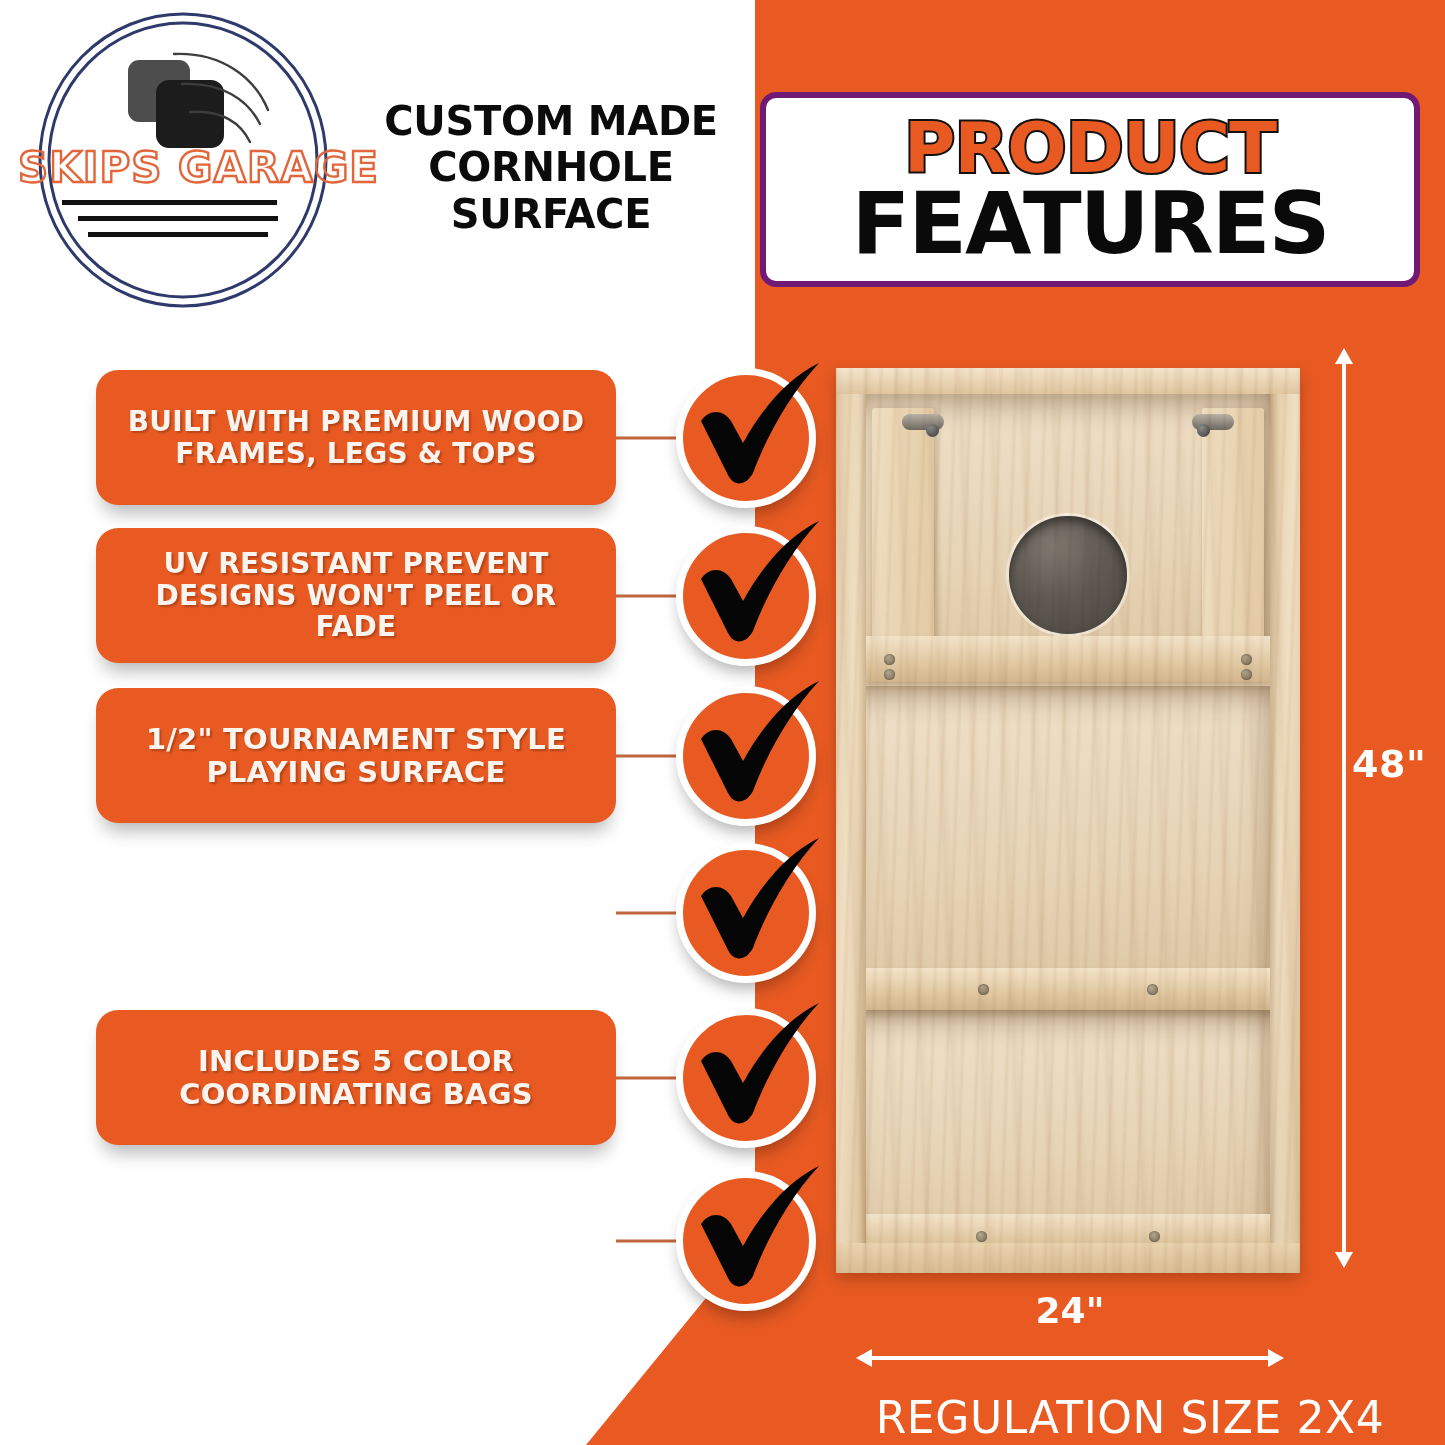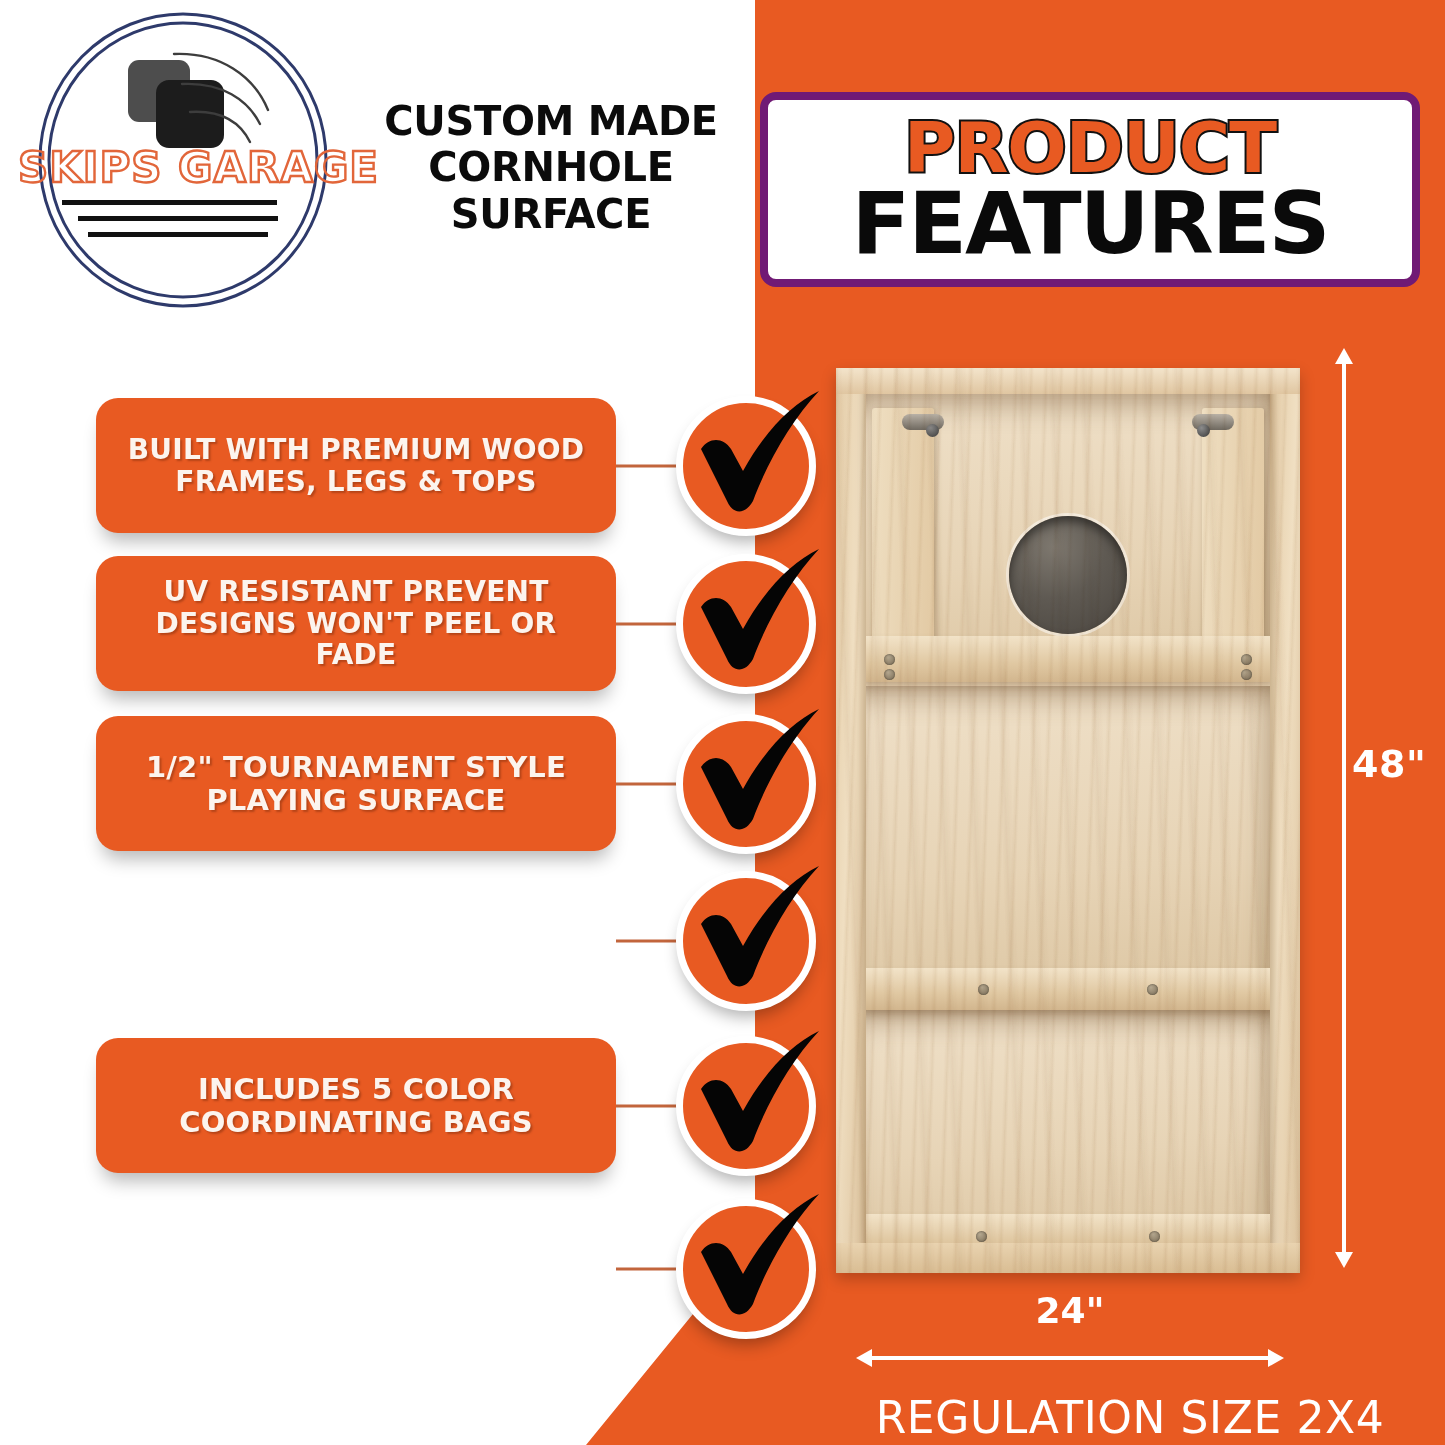--- a/index.html
+++ b/index.html
@@ -53,39 +53,39 @@
     position:absolute; left:356px; top:98px; width:390px;
     text-align:center; z-index:4;
     font-family:"DejaVu Sans", sans-serif;
     font-weight:700; font-size:40px; line-height:1.16;
     color:#0b0b0b; letter-spacing:-0.3px;
   }
 
   
   .pf-box{
     position:absolute; left:760px; top:92px; width:660px; height:195px;
-    background:#ffffff; border:8px solid #701a75; border-radius:16px;
+    background:#ffffff; border:6px solid #701a75; border-radius:16px;
     z-index:5; display:flex; flex-direction:column;
     align-items:center; justify-content:center; overflow:hidden;
   }
   .pf-product{
     font-family:"DejaVu Sans", sans-serif;
     font-weight:700; font-size:70px; line-height:0.95;
     color:#E85A22; -webkit-text-stroke:4px #111;
     paint-order:stroke fill;
     letter-spacing:-1px;
   }
   .pf-features{
     font-family:"DejaVu Sans", sans-serif;
     font-weight:700; font-size:86px; line-height:0.94;
     color:#0a0a0a; letter-spacing:-2px; margin-top:2px;
   }
 
   
-  .features{ position:absolute; left:0; top:0; width:840px; height:1139px; z-index:6;margin-top:28px; }
+  .features{ position:absolute; left:0; top:0; width:840px; height:1139px; z-index:6; }
   .frow{ position:absolute; left:0; width:840px; height:135px; }
   .pill{
     position:absolute; left:96px; top:0; width:520px; height:100%;
     background:#E85A22; border-radius:22px;
     display:flex; align-items:center; justify-content:center;
     box-shadow:0 14px 18px -6px rgba(0,0,0,0.28);
   }
   .pill-text{
     width:92%; text-align:center; color:#FCF4EE;
     font-family:"DejaVu Sans", sans-serif;

